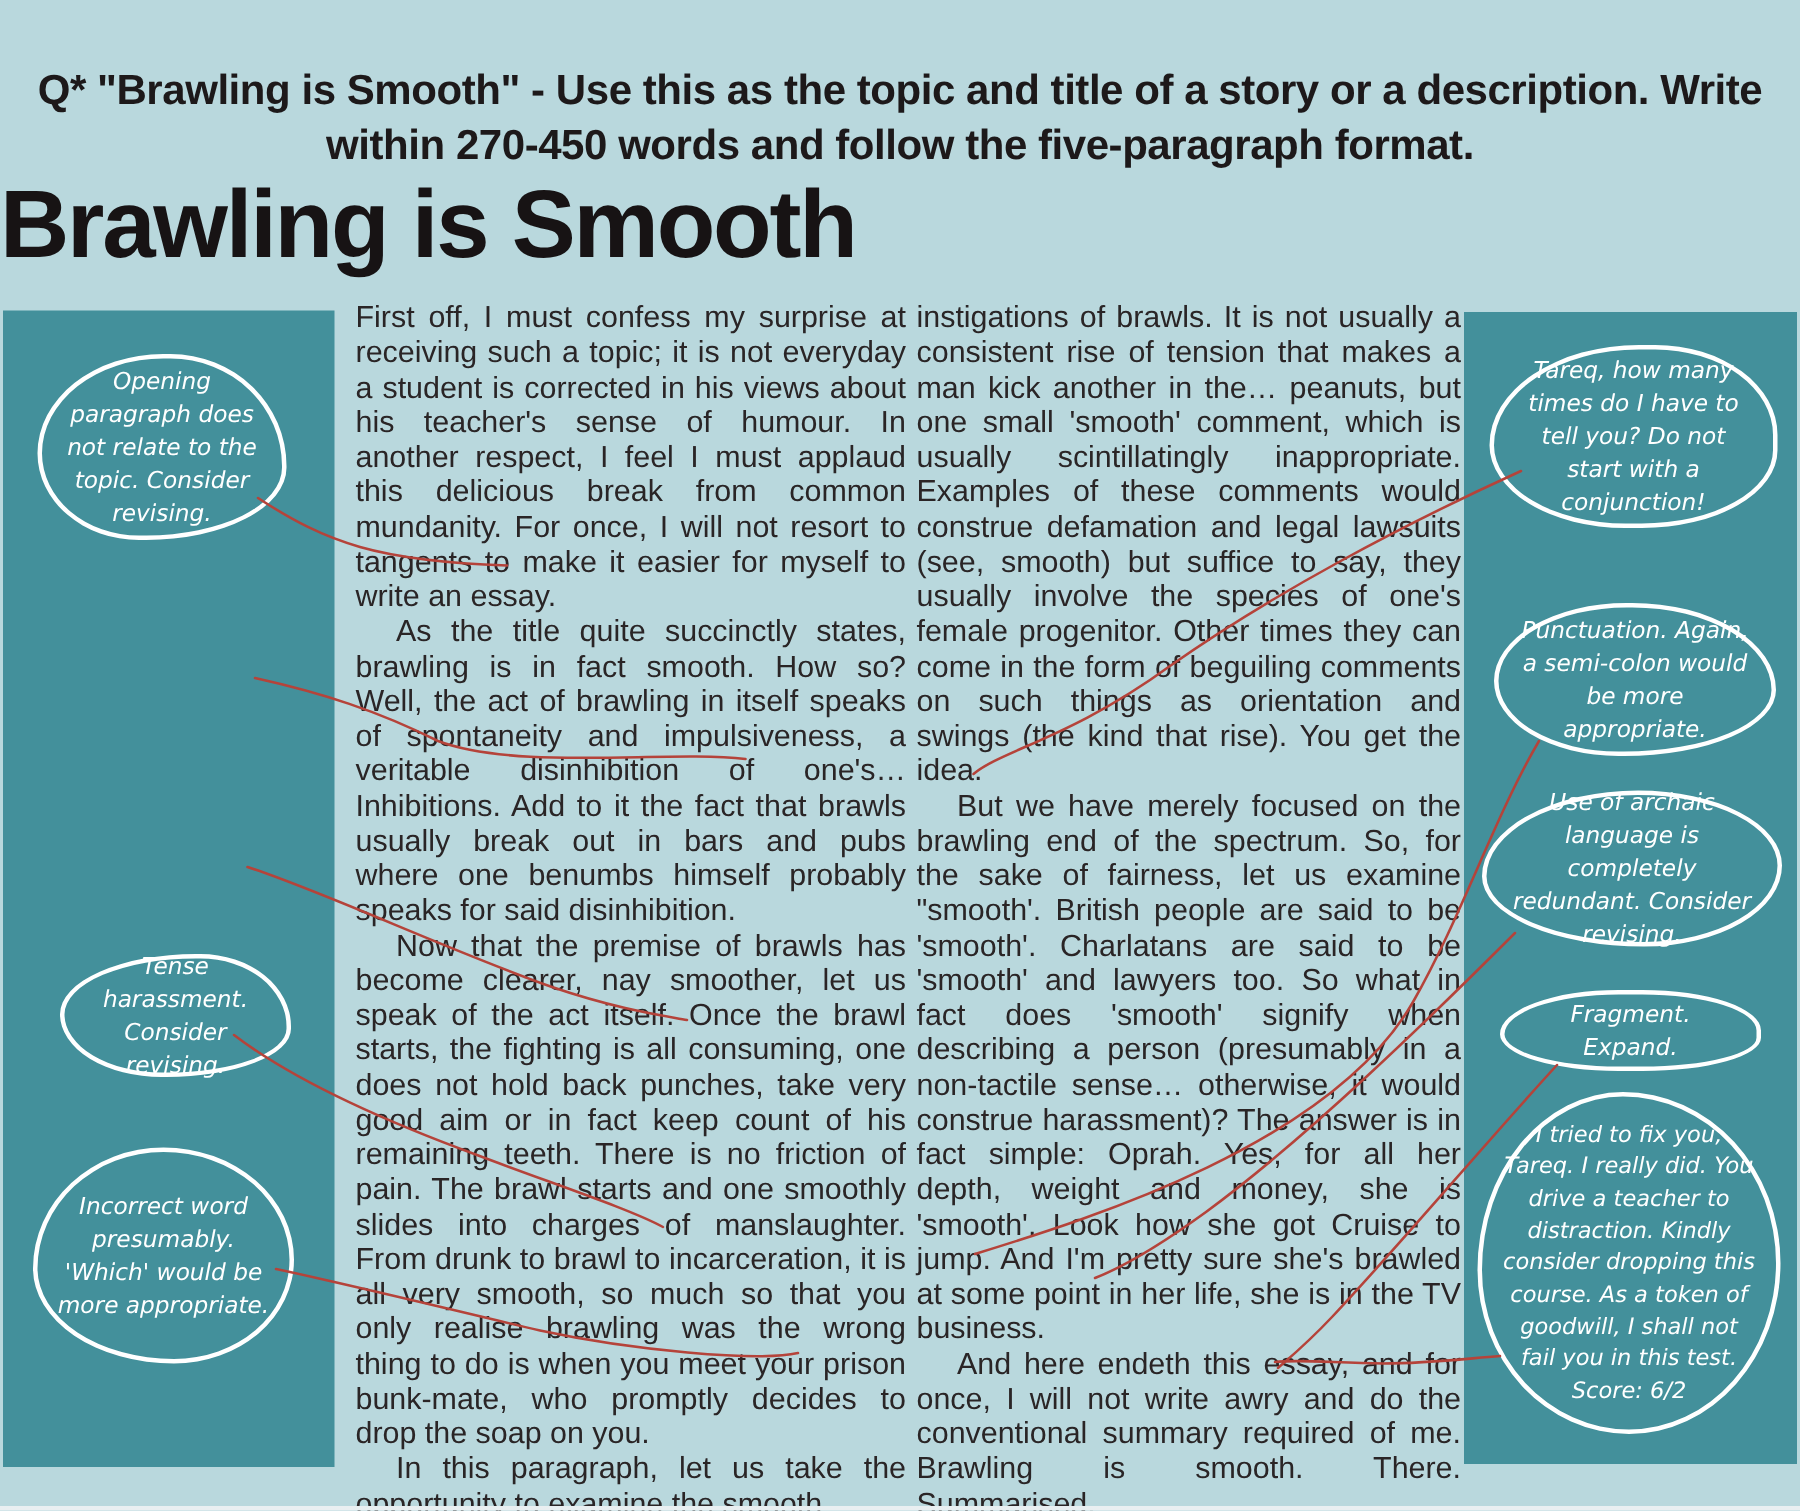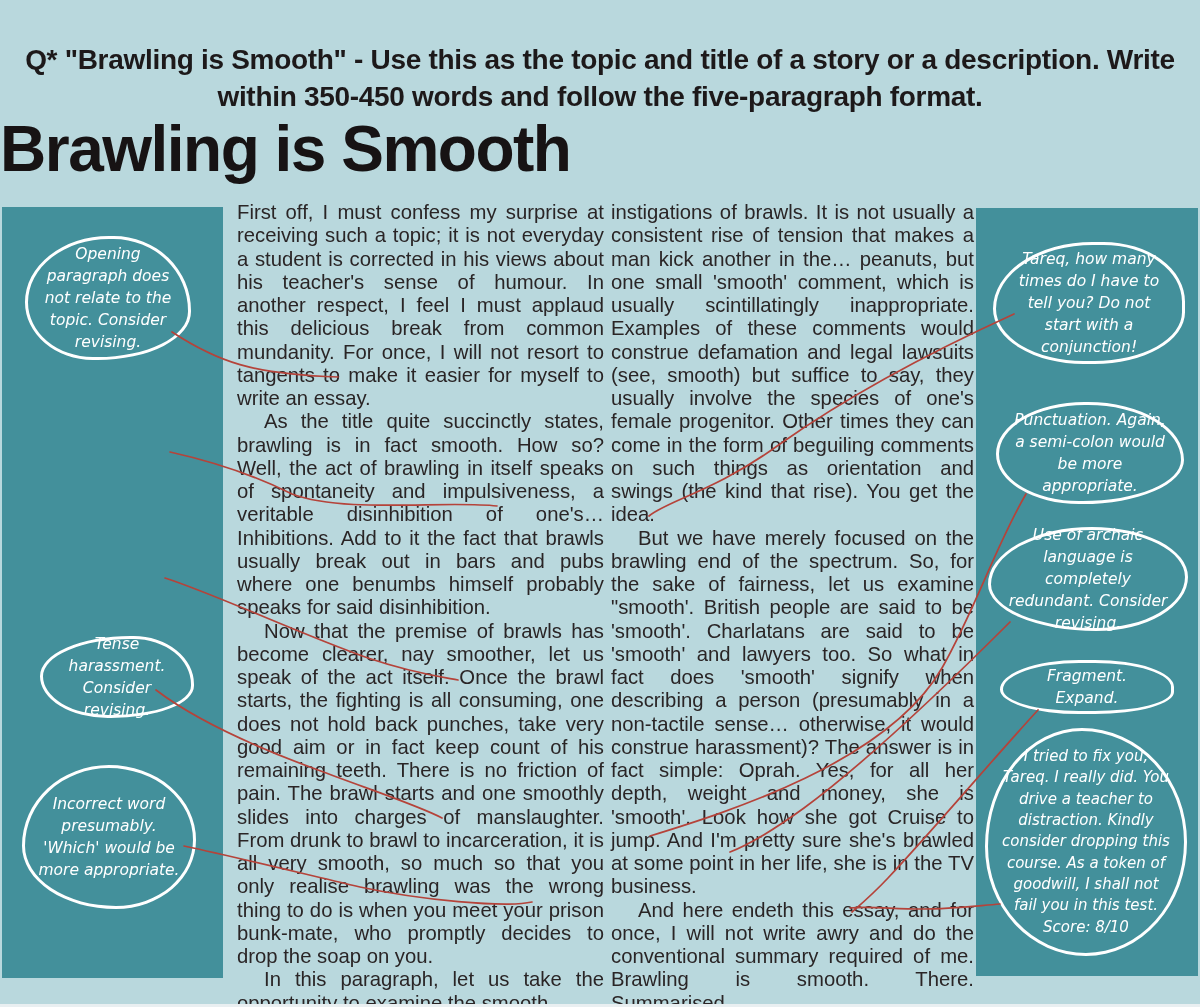--- a/index.html
+++ b/index.html
@@ -41,39 +41,39 @@
     font-family:"DejaVu Sans",sans-serif;font-style:italic;
     font-size:15.5px;line-height:1.42;text-align:center;
     display:flex;align-items:center;justify-content:center;
     padding:10px 12px;
   }
   .b1{left:25px;top:236px;width:166px;height:124px;border-radius:52% 48% 58% 42% / 55% 62% 40% 48%;}
   .b2{left:28px;top:386px;width:154px;height:100px;border-radius:58% 42% 50% 50% / 52% 55% 48% 45%;}
   .b3{left:24px;top:508px;width:164px;height:100px;border-radius:45% 55% 52% 48% / 60% 45% 55% 42%;}
   .b4{left:40px;top:636px;width:154px;height:82px;border-radius:60% 40% 55% 45% / 50% 60% 40% 52%;}
   .b5{left:22px;top:765px;width:174px;height:144px;border-radius:50% 50% 46% 54% / 56% 52% 48% 44%;}
-  .r1{left:993px;top:242px;width:192px;height:122px;border-radius:55% 45% 50% 50% / 58% 52% 45% 48%;}
+  .r1{left:993px;top:230px;width:192px;height:122px;border-radius:55% 45% 50% 50% / 58% 52% 45% 48%;}
   .r2{left:996px;top:402px;width:188px;height:102px;border-radius:48% 52% 55% 45% / 52% 58% 44% 50%;}
   .r3{left:988px;top:527px;width:200px;height:104px;border-radius:52% 48% 46% 54% / 55% 48% 52% 45%;}
   .r4{left:1000px;top:660px;width:174px;height:54px;border-radius:50% 50% 50% 50% / 60% 55% 45% 50%;}
   .r5{left:985px;top:728px;width:202px;height:228px;border-radius:48% 52% 50% 50% / 52% 50% 50% 48%;font-size:15px;}
   
   .lines{position:absolute;left:0;top:0;pointer-events:none;}
   .lines path{fill:none;stroke:#b5433a;stroke-width:1.7;stroke-linecap:round;}
   
   .bottom-edge{position:absolute;left:0;bottom:0;width:100%;height:3px;background:#e9eff1;}
 </style>
 </head>
 <body>
 
 <div class="page">
 
   <div class="prompt">
     <div>Q* "Brawling is Smooth" - Use this as the topic and title of a story or a description. Write</div>
-    <div>within 350-450 words and follow the five-paragraph format.</div>
+    <div>within 270-450 words and follow the five-paragraph format.</div>
   </div>
 
   <div class="main-title">Brawling is Smooth</div>
 
   <div class="panel panel-left"></div>
   <div class="panel panel-right"></div>
 
   <div class="col col1">
     <p>First off, I must confess my surprise at receiving such a topic; it is not everyday a student is corrected in his views about his teacher's sense of humour. In another respect, I feel I must applaud this delicious break from common mundanity. For once, I will not resort to tangents to make it easier for myself to write an essay.</p>
     <p class="ind">As the title quite succinctly states, brawling is in fact smooth. How so? Well, the act of brawling in itself speaks of spontaneity and impulsiveness, a veritable disinhibition of one's… Inhibitions. Add to it the fact that brawls usually break out in bars and pubs where one benumbs himself probably speaks for said disinhibition.</p>
@@ -104,21 +104,21 @@
   <div class="bubble r3">
     <span>Use of archaic language is completely redundant. Consider revising.</span>
   </div>
   <div class="bubble r2">
     <span>Punctuation. Again, a semi-colon would be more appropriate.</span>
   </div>
   <div class="bubble r4">
     <span>Fragment. Expand.</span>
   </div>
   <div class="bubble r5">
-    <span>I tried to fix you, Tareq. I really did. You drive a teacher to distraction. Kindly consider dropping this course. As a token of goodwill, I shall not fail you in this test. Score: 8/10</span>
+    <span>I tried to fix you, Tareq. I really did. You drive a teacher to distraction. Kindly consider dropping this course. As a token of goodwill, I shall not fail you in this test. Score: 6/2</span>
   </div>
 
   <svg class="lines" width="1200" height="1007" viewBox="0 0 1200 1007">
     <path d="M 172 332 C 218 362 252 374 338 377"></path>
     <path d="M 170 452 C 215 462 252 474 292 494 C 345 514 445 500 497 506"></path>
     <path d="M 165 578 C 215 594 300 634 368 658 C 412 673 442 677 458 680"></path>
     <path d="M 156 690 C 198 722 258 748 318 770 C 368 789 420 806 442 818"></path>
     <path d="M 184 846 C 240 858 300 873 360 887 C 420 900 505 908 532 902"></path>
     <path d="M 1014 314 C 935 350 848 396 780 444 C 714 492 668 500 649 516"></path>
     <path d="M 1026 494 C 996 545 975 610 942 668 C 888 762 728 812 650 836"></path>

